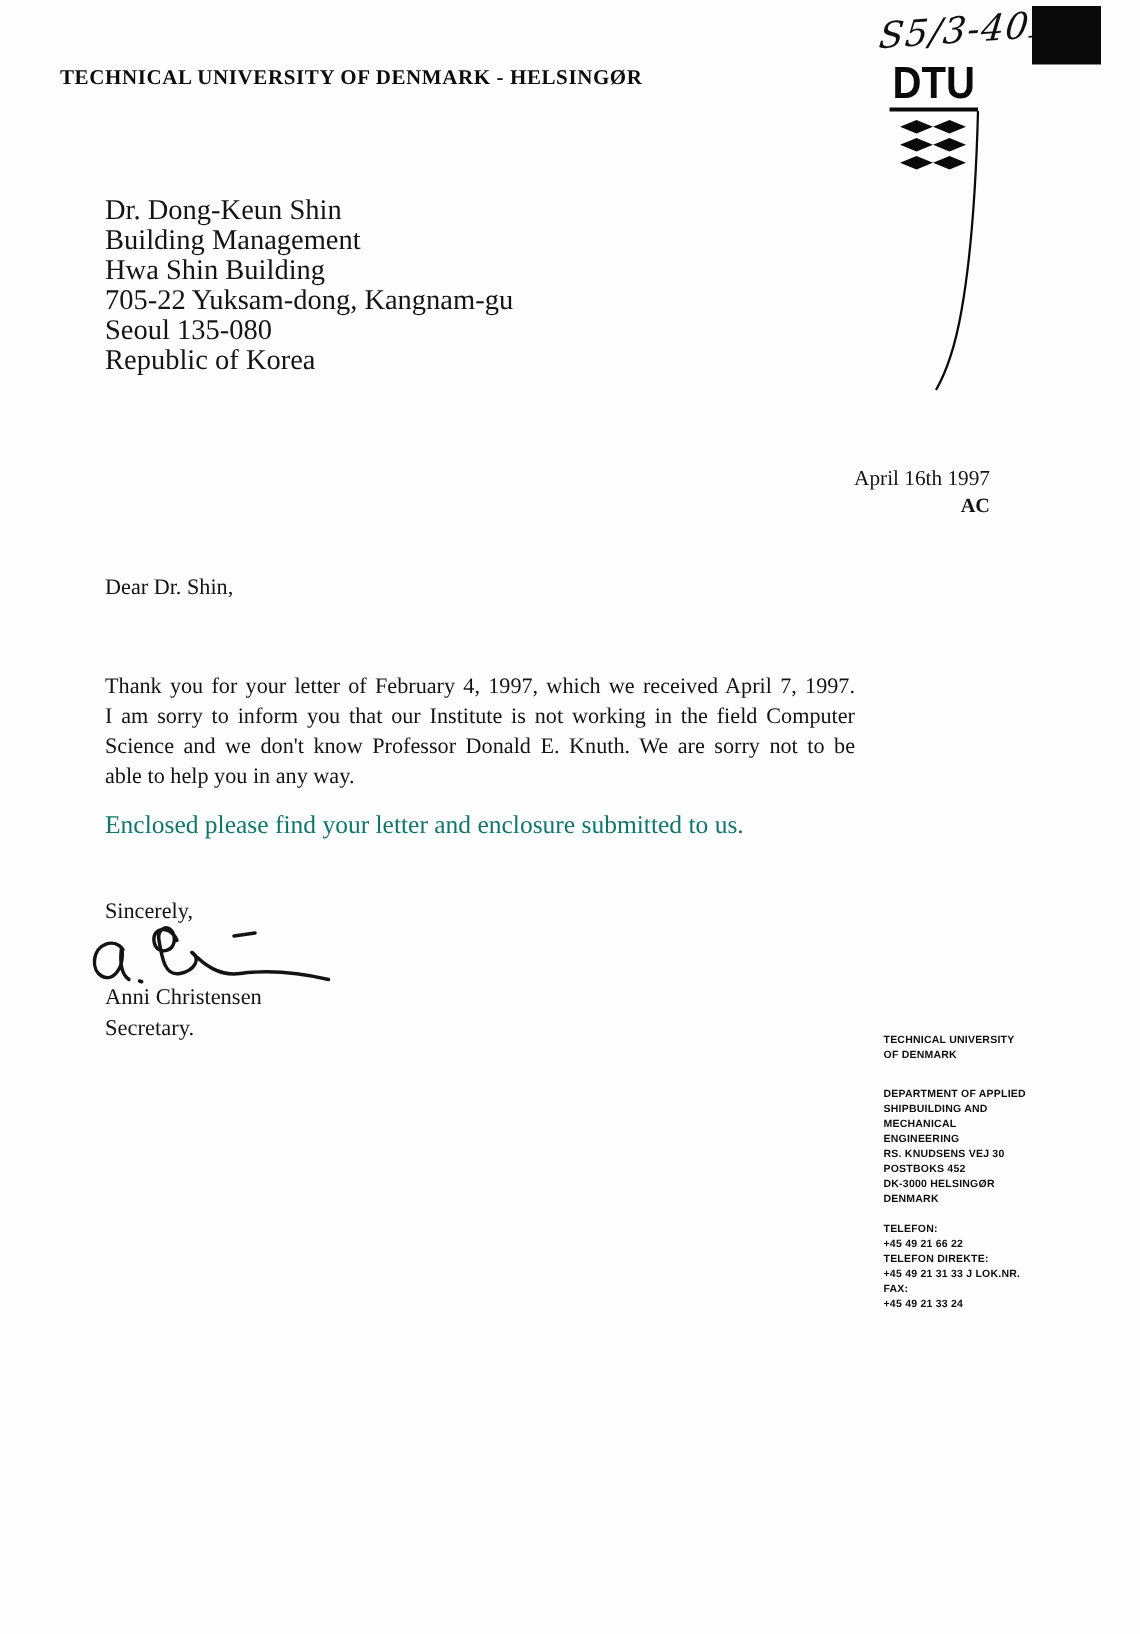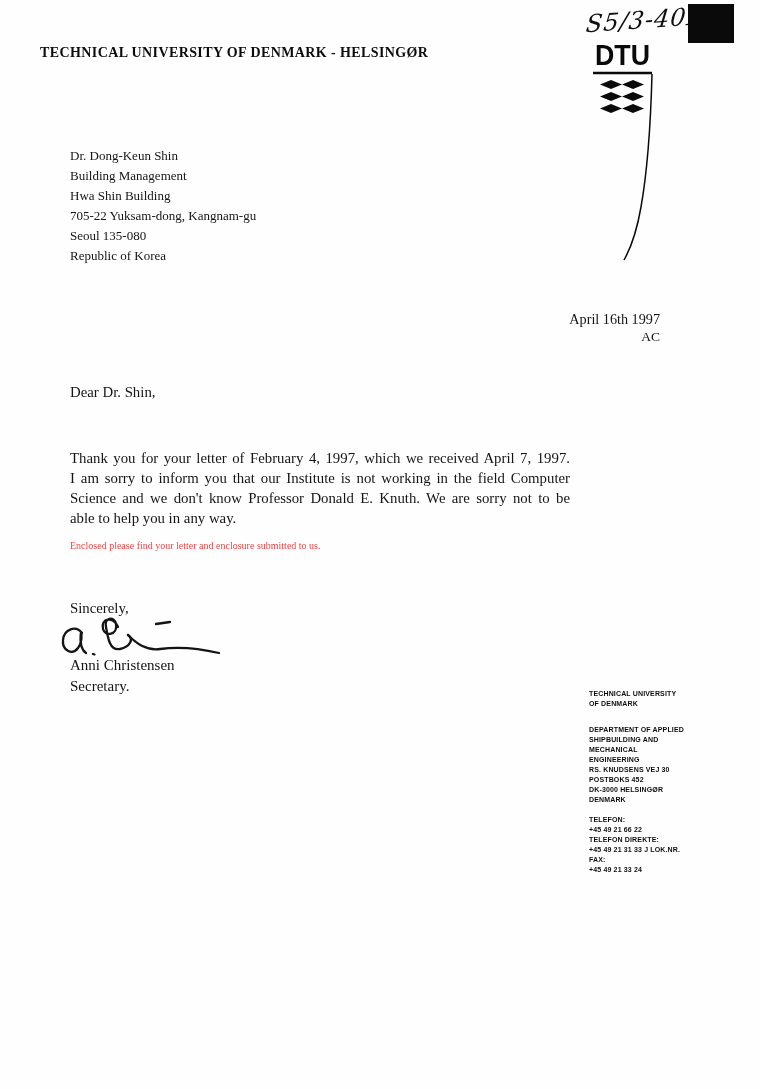--- a/index.html
+++ b/index.html
@@ -50,57 +50,57 @@
     font-weight: bold;
     letter-spacing: 1.1px;
     color: #0c0c0c;
     white-space: nowrap;
   }
 
   .logo-svg { left: 585px; top: 12px; }
 
   
   .recipient {
-    left: 70px; top: 146px;
-    font-size: 13px;
+    left: 70px; top: 131px;
+    font-size: 19px;
     line-height: 20px;
     color: #141414;
   }
 
   
   .dateblock {
     left: 480px; top: 311px;
     width: 180px;
     text-align: right;
     font-size: 14.2px;
     line-height: 17px;
     color: #141414;
   }
-  .dateblock .initials { font-weight: normal; font-size: 13.5px; }
+  .dateblock .initials { font-weight: bold; font-size: 13.5px; }
 
   
   .salutation {
     left: 70px; top: 384px;
     font-size: 14.8px;
     color: #141414;
   }
   .para1 {
     left: 70px; top: 448px;
     width: 500px;
     font-size: 14.8px;
     line-height: 20px;
     color: #141414;
   }
   .jline { text-align: justify; text-align-last: justify; height: 20px; }
   .jline-last { text-align-last: left; }
   .para2 {
     left: 70px; top: 540px;
     width: 520px;
-    font-size: 10px;
-    color: #ef4444;
+    font-size: 17px;
+    color: #0f766e;
   }
   .closing {
     left: 70px; top: 600px;
     font-size: 14.8px;
     color: #141414;
   }
   .signature-svg { left: 56px; top: 611px; }
   .signer-name {
     left: 70px; top: 657px;
     font-size: 15px;

